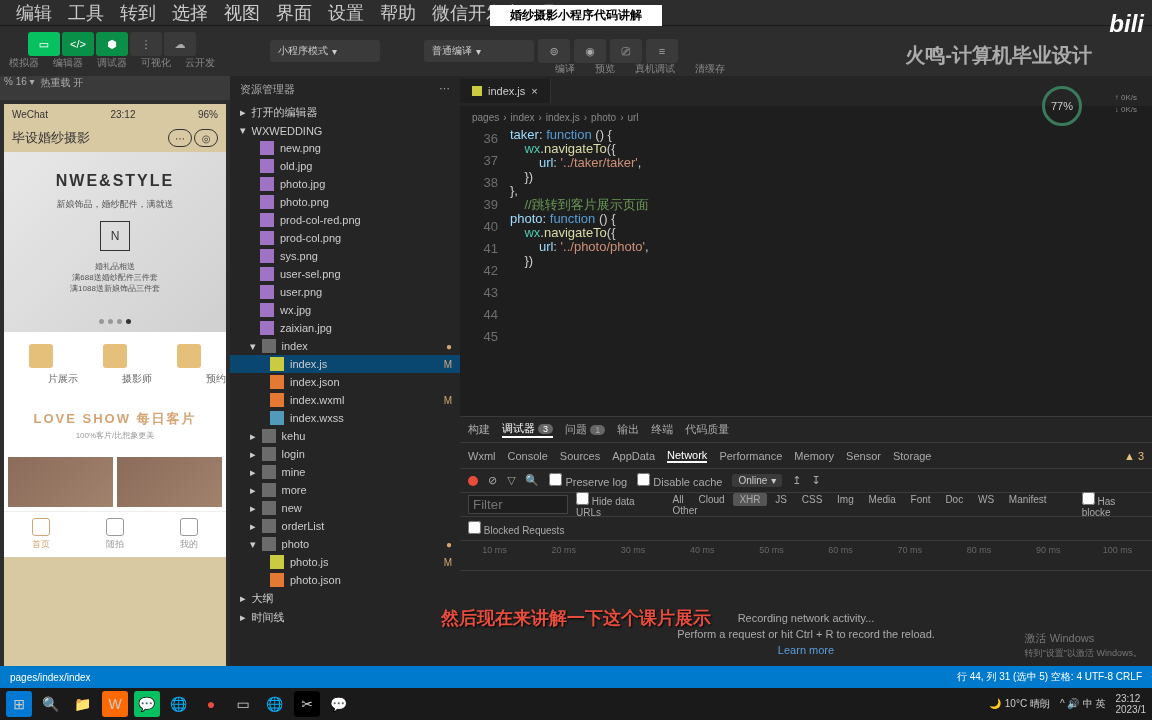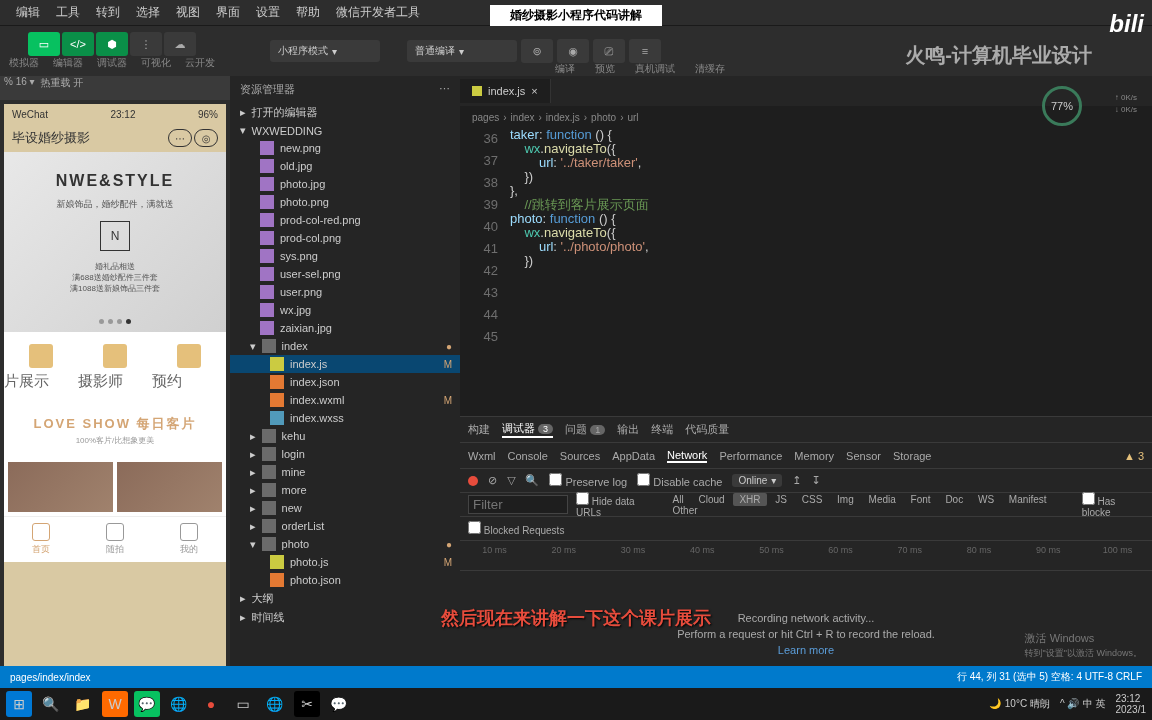--- a/index.html
+++ b/index.html
@@ -1,18 +1,18 @@
 <!DOCTYPE html>
 <html><head>
 <meta charset="utf-8">
 <style>
 *{margin:0;padding:0;box-sizing:border-box;font-family:"Microsoft YaHei",sans-serif}
 body{width:1152px;height:720px;background:#1e1e1e;color:#ccc;font-size:12px;overflow:hidden;position:relative}
 .topbar{height:26px;background:#2d2d2d;display:flex;align-items:center;padding:0 8px;border-bottom:1px solid #1a1a1a}
-.topbar .menu-item{padding:0 8px;color:#ccc;font-size:12px;cursor:pointer}
+.topbar .menu-item{padding:0 8px;color:#ccc;font-size:18px;cursor:pointer}
 .title-box{position:absolute;left:50%;top:5px;transform:translateX(-50%);background:#fff;color:#000;padding:2px 20px;font-size:12px;font-weight:bold}
 .toolbar{height:50px;background:#2d2d2d;display:flex;align-items:center;padding:0 8px;gap:4px}
 .tool-group{display:flex;gap:4px;align-items:center}
 .tool-btn{width:32px;height:24px;background:#3a3a3a;border-radius:3px;display:flex;align-items:center;justify-content:center;font-size:11px;color:#aaa}
 .tool-btn.green{background:#07c160;color:#fff}
 .tool-btn.dkgreen{background:#0a8f48;color:#fff}
 .tool-label{font-size:10px;color:#888;text-align:center}
 .dropdown{background:#3a3a3a;padding:4px 8px;border-radius:3px;font-size:10px;color:#ccc;display:flex;align-items:center;gap:4px}
 .main{display:flex;height:620px}
 .simulator{width:230px;background:#2d2d2d;display:flex;flex-direction:column}
@@ -22,21 +22,21 @@
 .phone-title{height:28px;display:flex;justify-content:space-between;align-items:center;padding:0 8px;font-size:13px;color:#333}
 .capsule{display:flex;gap:2px}
 .capsule span{width:24px;height:18px;border:1px solid #333;border-radius:10px;display:flex;align-items:center;justify-content:center;font-size:10px}
 .banner{height:180px;background:linear-gradient(135deg,#e8e8e8,#d0d0d0);position:relative;color:#333;padding:20px 10px;text-align:center}
 .banner h3{font-size:16px;letter-spacing:2px;margin-bottom:8px}
 .banner p{font-size:9px;color:#555}
 .dots{position:absolute;bottom:8px;left:50%;transform:translateX(-50%);display:flex;gap:4px}
 .dots span{width:5px;height:5px;border-radius:50%;background:#999}
 .dots span.active{background:#333}
 .grid3{display:flex;background:#fff;padding:12px 0}
-.grid3 .cell{flex:1;text-align:left;font-size:15px;color:#666}
+.grid3 .cell{flex:1;text-align:right;font-size:10px;color:#666}
 .grid3 .icon{width:24px;height:24px;background:#e5c07b;margin:0 auto 4px;border-radius:3px}
 .love-show{background:#fff;padding:12px;text-align:center}
 .love-show h4{color:#d4a574;font-size:13px;letter-spacing:2px}
 .love-show p{font-size:8px;color:#999;margin-top:2px}
 .thumbs{display:flex;gap:4px;padding:4px;background:#fff}
 .thumbs div{flex:1;height:50px;background:linear-gradient(135deg,#8b6b5a,#a0826d)}
 .tabbar{display:flex;background:#fff;border-top:1px solid #eee;padding:6px 0}
 .tabbar .tab{flex:1;text-align:center;font-size:9px;color:#999}
 .tabbar .tab.active{color:#d4a574}
 .tabbar .ticon{width:18px;height:18px;margin:0 auto 2px;border:1.5px solid currentColor;border-radius:3px}
@@ -117,21 +117,21 @@
       <div style="display:flex;gap:12px">
         <span class="tool-label" style="width:32px">模拟器</span>
         <span class="tool-label" style="width:32px">编辑器</span>
         <span class="tool-label" style="width:32px">调试器</span>
         <span class="tool-label" style="width:32px">可视化</span>
         <span class="tool-label" style="width:32px">云开发</span>
       </div>
     </div>
   </div>
   <div class="dropdown" style="margin-left:50px;width:110px"><span>小程序模式</span> ▾</div>
-  <div class="dropdown" style="margin-left:23px;width:110px"><span>普通编译</span> ▾</div>
+  <div class="dropdown" style="margin-left:40px;width:110px"><span>普通编译</span> ▾</div>
   <div class="tool-btn">⊚</div>
   <div class="tool-btn">◉</div>
   <div class="tool-btn">⎚</div>
   <div class="tool-btn">≡</div>
 </div>
 <div style="display:flex;gap:20px;font-size:10px;color:#888;margin-left:555px;margin-top:-14px">
   <span>编译</span>
   <span>预览</span>
   <span>真机调试</span>
   <span>清缓存</span>

